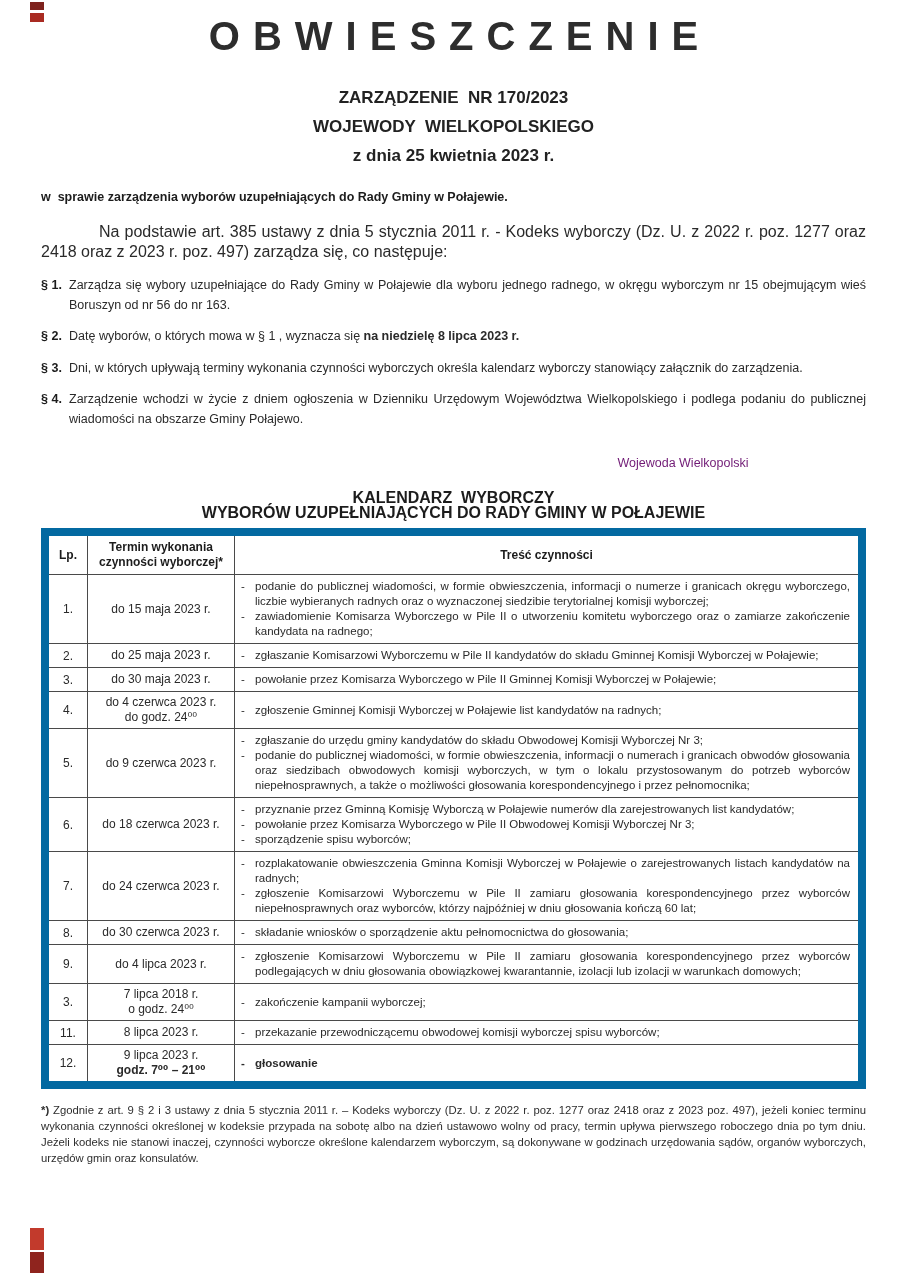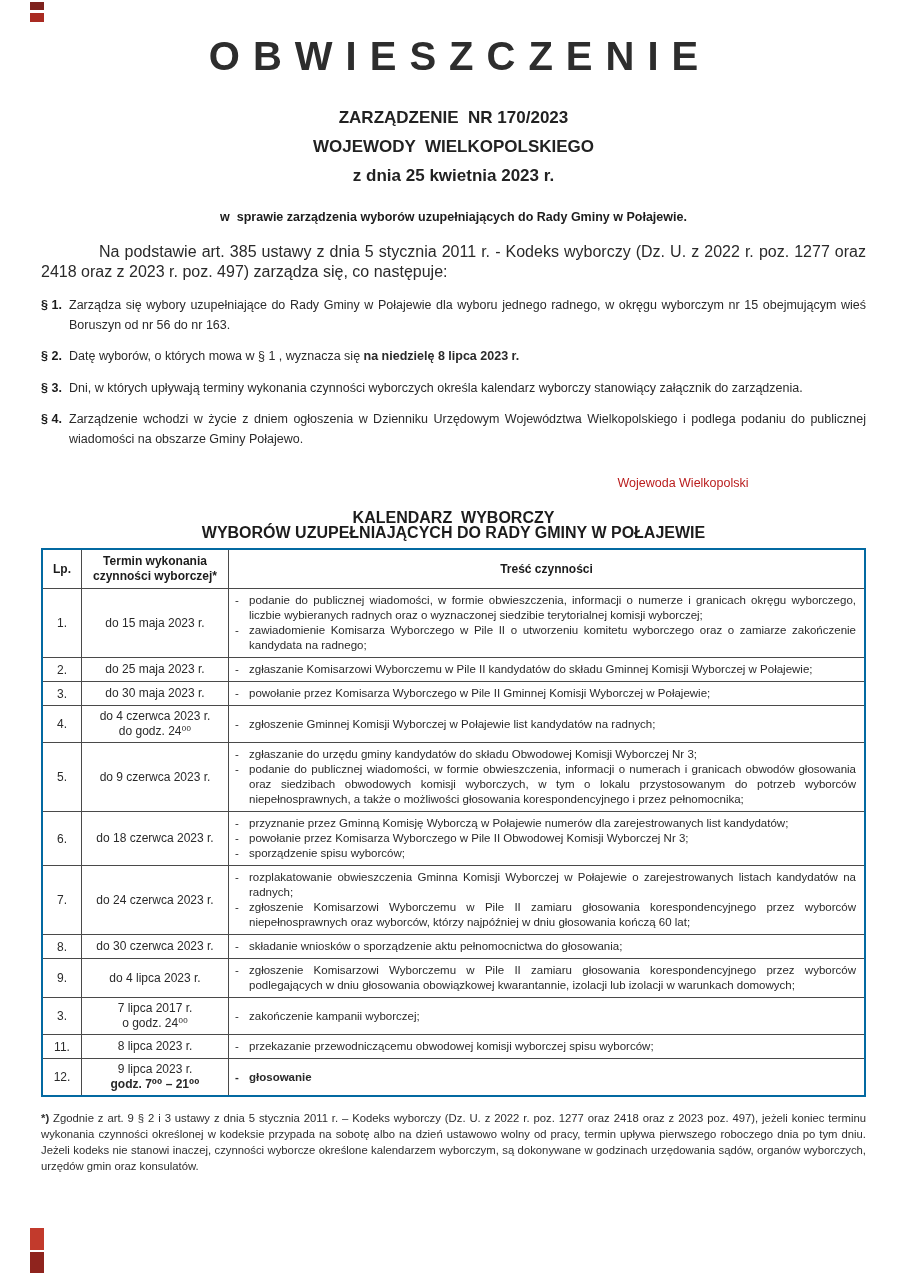--- a/index.html
+++ b/index.html
@@ -8,48 +8,48 @@
     width:908px;height:1283px;
     background:#ffffff;
     box-sizing:border-box;
     padding:0 42px 0 41px;
     font-family:"Liberation Sans","DejaVu Sans",sans-serif;
     color:#1f1f1f;
     overflow:hidden;
   }
   .pre{white-space:pre-wrap;}
   .doc-title{
-    margin-top:34px;
+    margin-top:14px;
     text-align:center;
     font-size:40px;
     font-weight:600;
     letter-spacing:13px;
     padding-left:13px; 
     color:#2d2d2d;
   }
   .subtitle-block{margin-top:24px;text-align:center;}
   .subtitle-line{font-size:17px;font-weight:700;line-height:29px;color:#222;}
-  .subject{margin-top:20px;text-align:center;font-size:12.5px;font-weight:700;color:#1c1c1c;}
+  .subject{margin-top:20px;font-size:12.5px;font-weight:700;color:#1c1c1c;}
   .intro{
     margin-top:18px;font-size:16px;line-height:20px;
     text-align:justify;text-indent:58px;color:#2a2a2a;
   }
   .paras{margin-top:14px;}
   .para{display:flex;margin-top:12px;font-size:12.5px;line-height:19.5px;color:#2a2a2a;}
   .para .pmark{min-width:28px;font-weight:700;color:#1c1c1c;}
   .para .ptext{flex:1;text-align:justify;}
   .para .ptext .b{font-weight:700;}
   .signature{
     margin-top:24px;margin-left:auto;margin-right:68px;
-    width:230px;text-align:center;font-size:12.5px;line-height:21px;color:#b91c1c;
+    width:230px;text-align:center;font-size:12.5px;line-height:21px;color:#701a75;
   }
   .cal-heads{margin-top:16px;text-align:center;font-size:16px;font-weight:700;line-height:15px;color:#1c1c1c;}
   table.cal{
     margin-top:8px;width:100%;border-collapse:collapse;
-    border:2px solid #0369a1;
+    border:8px solid #0369a1;
   }
   table.cal td{border:1px solid #4a4a4a;vertical-align:middle;}
   td.h-lp,td.h-date,td.h-tresc{
     text-align:center;font-size:12px;font-weight:700;line-height:15px;
     padding:4px 2px;color:#1c1c1c;
   }
   td.c-lp{width:34px;text-align:center;font-size:12px;padding:2px;color:#2a2a2a;}
   td.c-date{width:142px;text-align:center;font-size:12px;line-height:15px;padding:3px 2px;color:#2a2a2a;}
   td.c-date .b{font-weight:700;}
   td.c-items{padding:4px 8px 4px 6px;}
@@ -239,21 +239,21 @@
           <td class="c-items">
             <div class="item">
               <span class="dash">-</span>
               <span class="itxt">zgłoszenie Komisarzowi Wyborczemu w Pile II zamiaru głosowania korespondencyjnego przez wyborców podlegających w dniu głosowania obowiązkowej kwarantannie, izolacji lub izolacji w warunkach domowych;</span>
             </div>
           </td>
         </tr>
         <tr>
           <td class="c-lp">3.</td>
           <td class="c-date">
-            <div>7 lipca 2017 r.</div>
+            <div>7 lipca 2018 r.</div>
             <div>o godz. 24⁰⁰</div>
           </td>
           <td class="c-items">
             <div class="item">
               <span class="dash">-</span>
               <span class="itxt">zakończenie kampanii wyborczej;</span>
             </div>
           </td>
         </tr>
         <tr>

